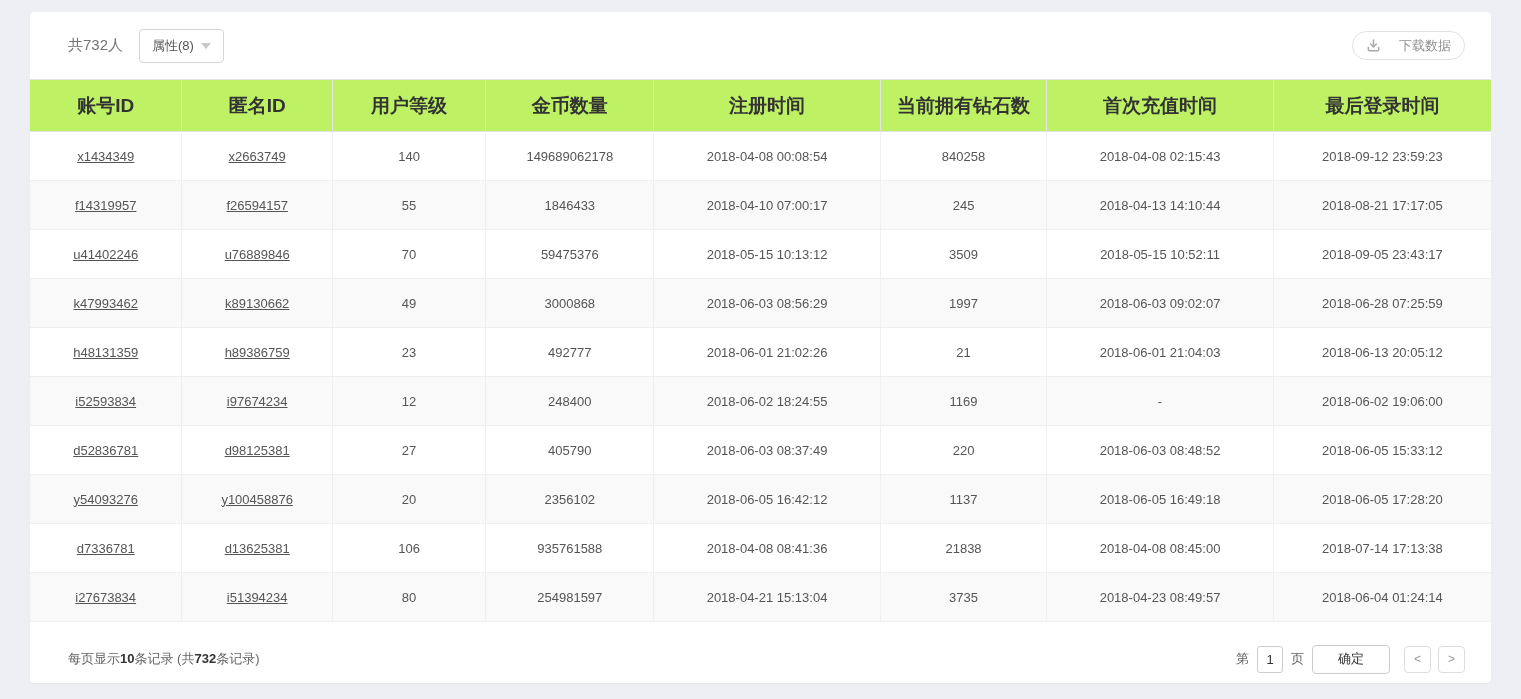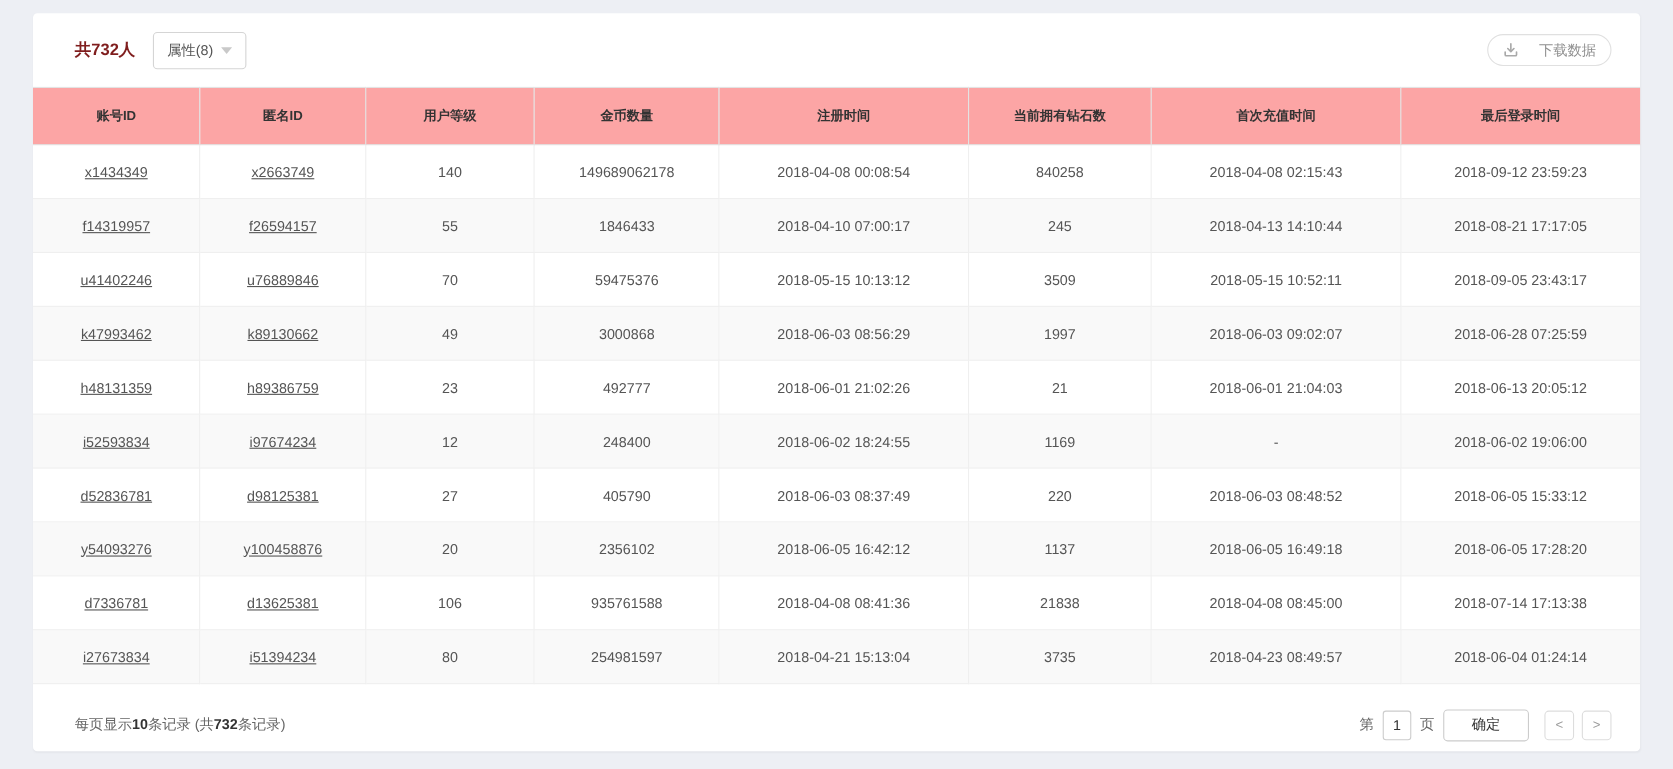--- a/index.html
+++ b/index.html
@@ -22,22 +22,22 @@
   
   .toolbar {
     height: 67px;
     display: flex;
     align-items: center;
     padding: 0 26px 0 38px;
     flex: 0 0 auto;
   }
   .total-label {
     font-size: 15px;
-    font-weight: bold;
-    color: #7f1d1d;
+    font-weight: normal;
+    color: #737373;
   }
   .filter-btn {
     margin-left: 16px;
     height: 34px;
     background: #fff;
     border: 1px solid #d5d5d5;
     border-radius: 4px;
     padding: 0 12px;
     font-size: 13px;
     color: #555;
@@ -69,23 +69,23 @@
   }
   .download-btn svg { display: block; }
   
   .table-wrap { flex: 1 1 auto; }
   table {
     width: 100%;
     border-collapse: collapse;
     table-layout: fixed;
   }
   thead th {
-    background: #fca5a5;
+    background: #bef264;
     height: 52px;
-    font-size: 12px;
+    font-size: 19px;
     font-weight: bold;
     color: #333;
     text-align: center;
     border: 1px solid #e3e3e3;
     border-left: none;
   }
   thead th:last-child { border-right: none; }
   tbody td {
     height: 49px;
     font-size: 13px;

